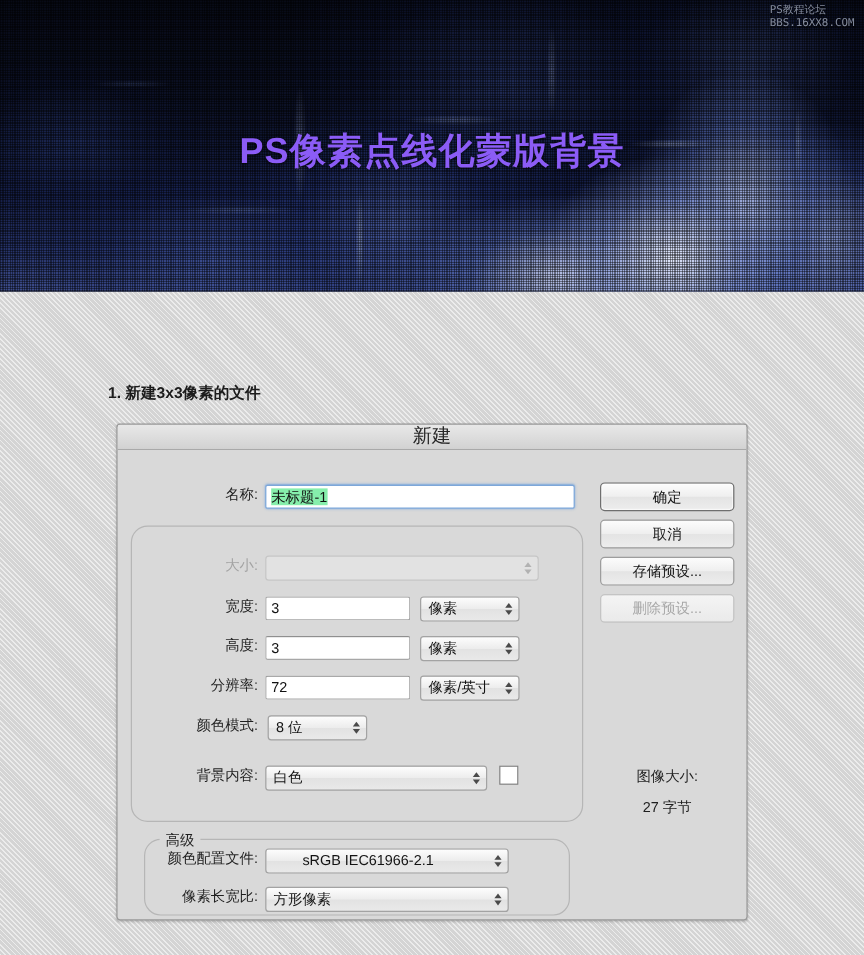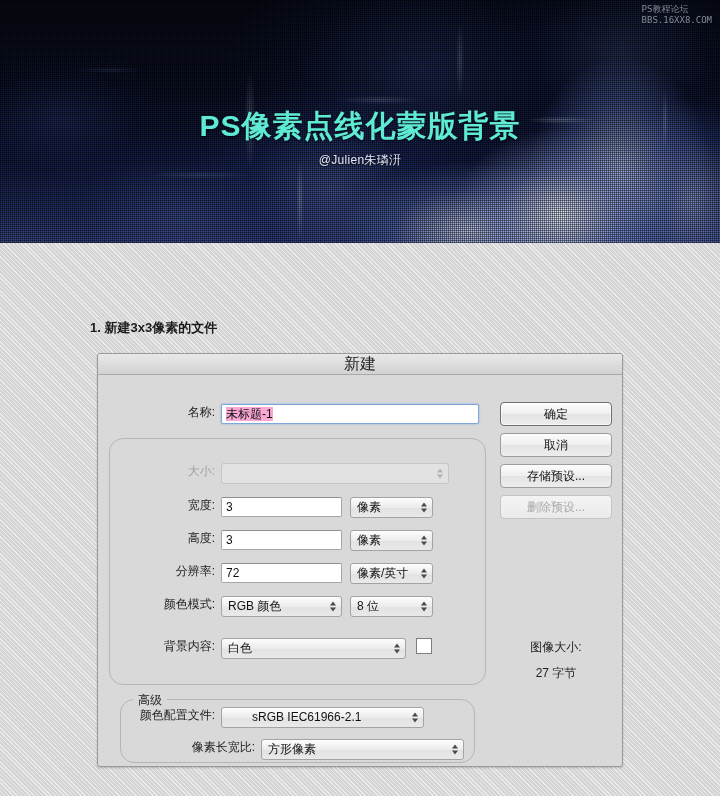--- a/index.html
+++ b/index.html
@@ -65,21 +65,21 @@
     background-image:
       repeating-linear-gradient(0deg, rgba(0,0,0,0.42) 0px, rgba(0,0,0,0.42) 1px, rgba(0,0,0,0) 1px, rgba(0,0,0,0) 2px),
       repeating-linear-gradient(90deg, rgba(0,0,0,0.42) 0px, rgba(0,0,0,0.42) 1px, rgba(0,0,0,0) 1px, rgba(0,0,0,0) 2px);
   }
   .hero-title {
     position: absolute;
     left: 0;
     right: 0;
     top: 106px;
     text-align: center;
-    color: #5eead4;
+    color: #8b5cf6;
     font-size: 30px;
     font-weight: bold;
     letter-spacing: 1px;
     text-shadow: 0 1px 3px rgba(0,0,0,0.75);
     white-space: nowrap;
   }
   .hero-subtitle {
     position: absolute;
     left: 0;
     right: 0;
@@ -168,21 +168,21 @@
     color: #111111;
     padding: 0 4px;
     overflow: hidden;
     white-space: nowrap;
   }
   .textfield.focused {
     border-color: #7da7d9;
     box-shadow: 0 0 2px rgba(110,160,220,0.85);
   }
   .sel-text {
-    background: #f9a8d4;
+    background: #86efac;
     color: #101010;
   }
 
   .combo {
     box-sizing: border-box;
     position: relative;
     height: 21px;
     line-height: 19px;
     background: linear-gradient(180deg, #fdfdfd 0%, #ececec 50%, #e2e2e2 51%, #e9e9e9 100%);
     border: 1px solid #a3a3a3;
@@ -282,21 +282,20 @@
   .info-block .info-value { margin-top: 9px; }
 </style>
 </head>
 <body>
 
 <div class="hero">
   <div class="hero-art"></div>
   <div class="hero-wisps"></div>
   <div class="hero-dots"></div>
   <div class="hero-title">PS像素点线化蒙版背景</div>
-  <div class="hero-subtitle">@Julien朱璘汧</div>
   <div class="hero-watermark">
     <div>PS教程论坛</div>
     <div>BBS.16XX8.COM</div>
   </div>
 </div>
 
 <div class="step-heading">1. 新建3x3像素的文件</div>
 
 <div class="dialog">
 
@@ -342,24 +341,20 @@
       <div class="label" style="width:117px;">分辨率:</div>
       <div class="textfield" style="width:121px; margin-left:6px;">72</div>
       <div class="combo" style="width:83px; margin-left:8px;"><span>像素/英寸</span><span class="arrows">
             <i class="up"></i>
             <i class="dn"></i>
           </span></div>
     </div>
 
     <div class="row" style="left:0; top:221px; width:384px;">
       <div class="label" style="width:117px;">颜色模式:</div>
-      <div class="combo" style="width:121px; margin-left:6px;"><span>RGB 颜色</span><span class="arrows">
-            <i class="up"></i>
-            <i class="dn"></i>
-          </span></div>
       <div class="combo" style="width:83px; margin-left:8px;"><span>8 位</span><span class="arrows">
             <i class="up"></i>
             <i class="dn"></i>
           </span></div>
     </div>
 
     <div class="row" style="left:0; top:263px; width:400px;">
       <div class="label" style="width:117px;">背景内容:</div>
       <div class="combo" style="width:185px; margin-left:6px;"><span>白色</span><span class="arrows">
             <i class="up"></i>
@@ -373,21 +368,21 @@
     </div>
 
     <div class="row" style="left:0; top:332px; width:400px;">
       <div class="label" style="width:117px;">颜色配置文件:</div>
       <div class="combo" style="width:203px; margin-left:6px;padding-left:30px;"><span>sRGB IEC61966-2.1</span><span class="arrows">
             <i class="up"></i>
             <i class="dn"></i>
           </span></div>
     </div>
 
-    <div class="row" style="left:0; top:364px; width:400px;margin-left:40px;">
+    <div class="row" style="left:0; top:364px; width:400px;">
       <div class="label" style="width:117px;">像素长宽比:</div>
       <div class="combo" style="width:203px; margin-left:6px;"><span>方形像素</span><span class="arrows">
             <i class="up"></i>
             <i class="dn"></i>
           </span></div>
     </div>
 
     <div class="btn default" style="left:402px; top:27px;">确定</div>
     <div class="btn" style="left:402px; top:58px;">取消</div>
     <div class="btn" style="left:402px; top:89px;">存储预设...</div>

